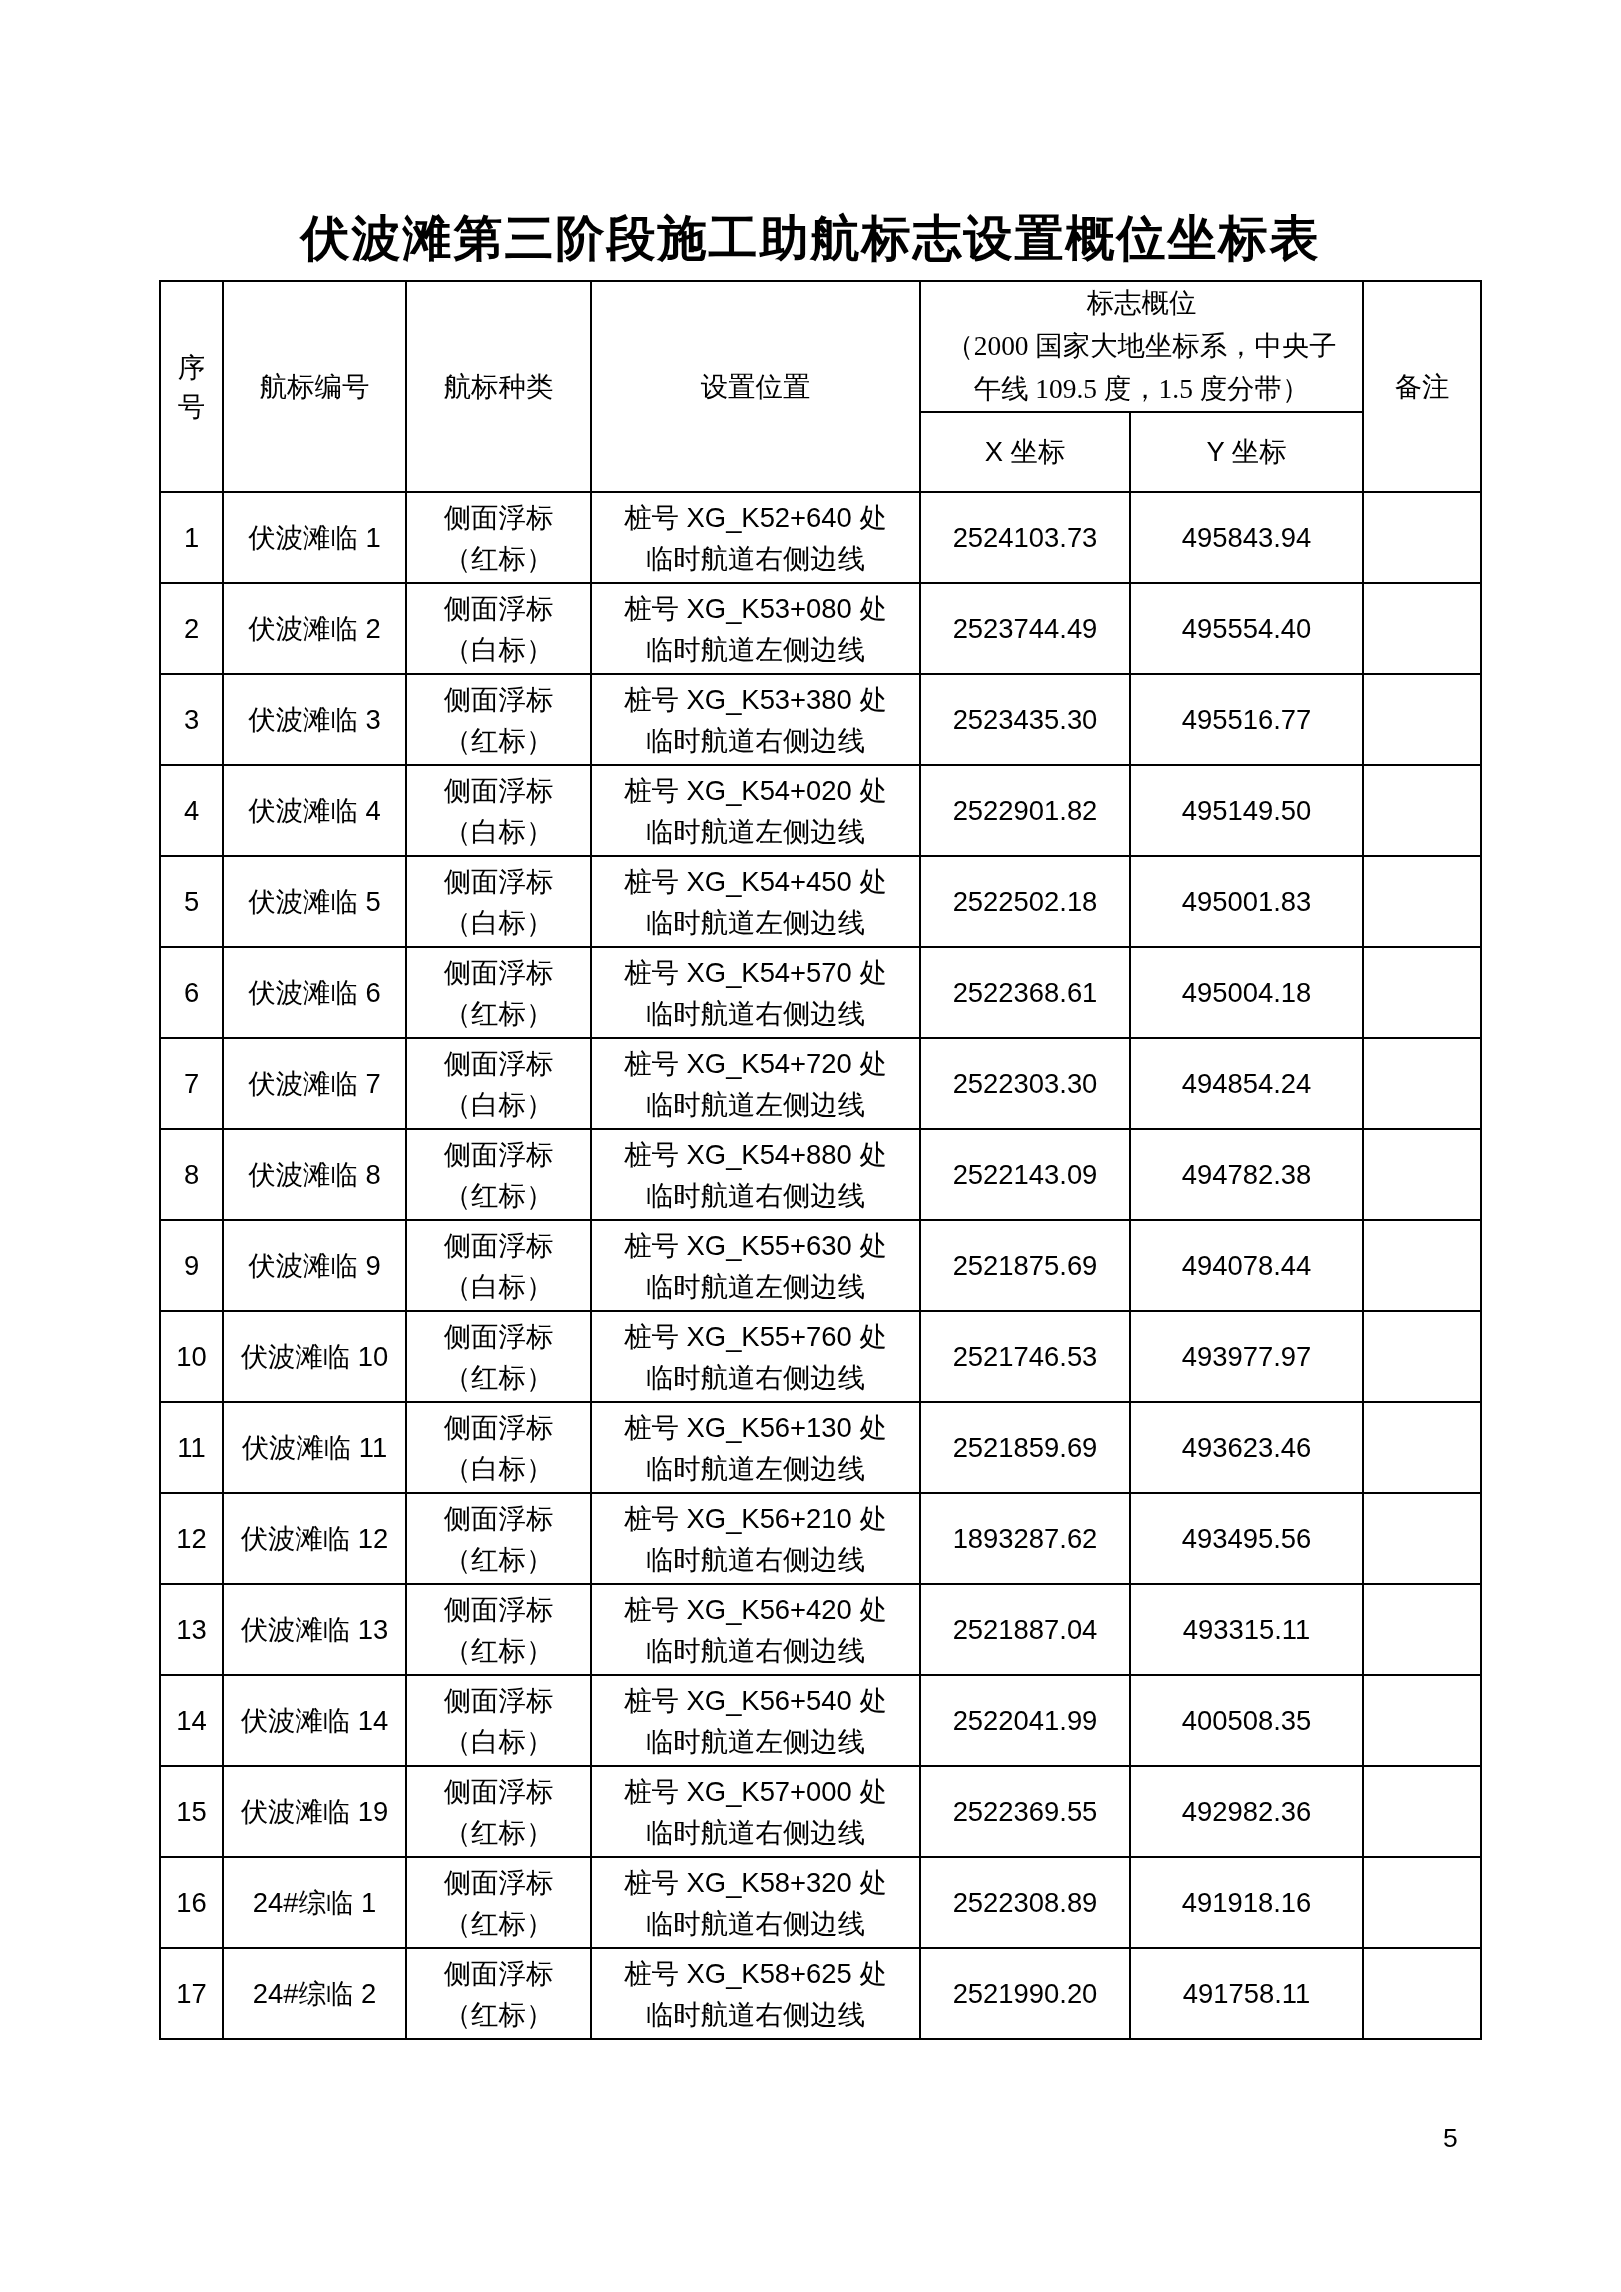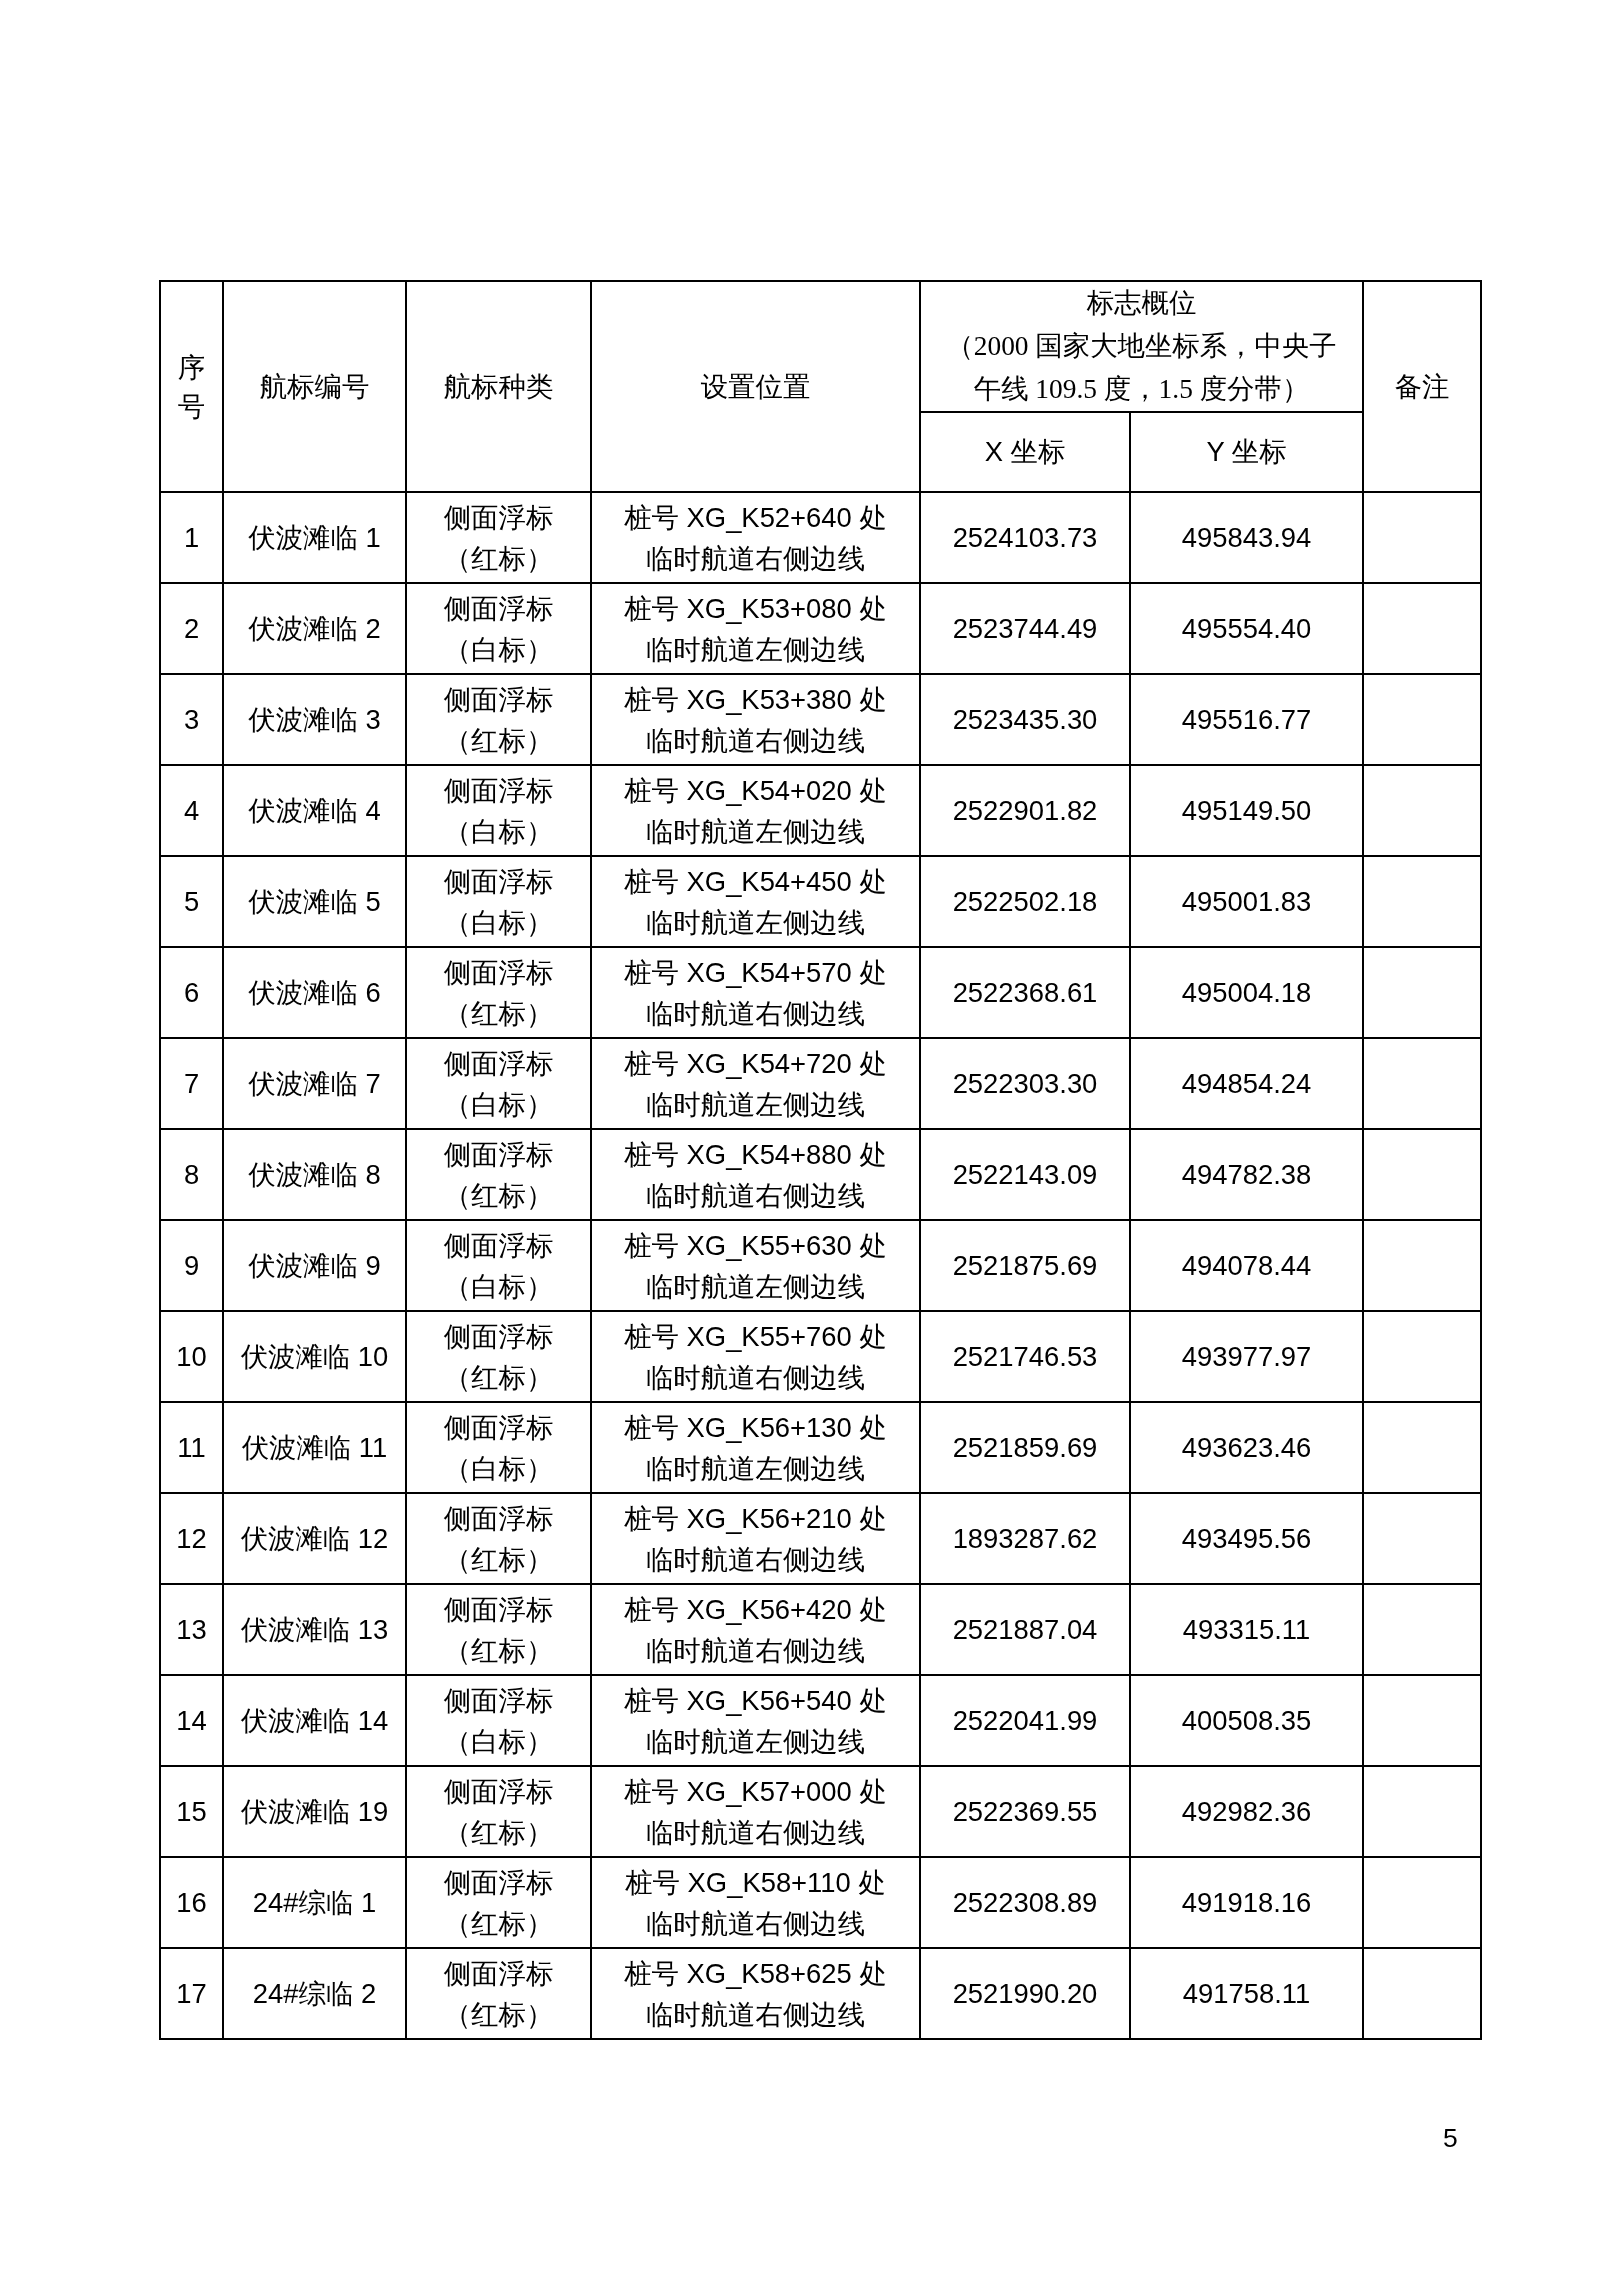--- a/index.html
+++ b/index.html
@@ -52,20 +52,21 @@
     position: absolute;
     left: 1443px; top: 2123px;
     font-size: 26.5px;
   }
 </style>
 </head>
 <body>
 
 <div class="page">
 
+  <div class="doc-title">伏波滩第三阶段施工助航标志设置概位坐标表</div>
 
   <table class="coord">
     <colgroup>
       <col style="width:63px">
       <col style="width:183px">
       <col style="width:185px">
       <col style="width:329px">
       <col style="width:210px">
       <col style="width:233px">
       <col style="width:118px">
@@ -331,21 +332,21 @@
   </tr>
 
   <tr class="data-row">
     <td>16</td>
     <td>24#综临 1</td>
     <td class="two-line">
       <div>侧面浮标</div>
       <div>（红标）</div>
     </td>
     <td class="two-line">
-      <div>桩号 XG_K58+110 处</div>
+      <div>桩号 XG_K58+320 处</div>
       <div>临时航道右侧边线</div>
     </td>
     <td>2522308.89</td>
     <td>491918.16</td>
     <td></td>
   </tr>
 
   <tr class="data-row">
     <td>17</td>
     <td>24#综临 2</td>

